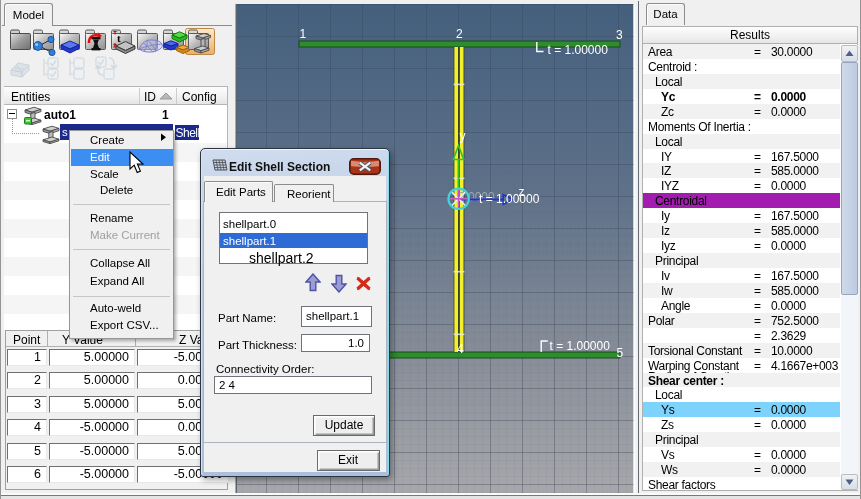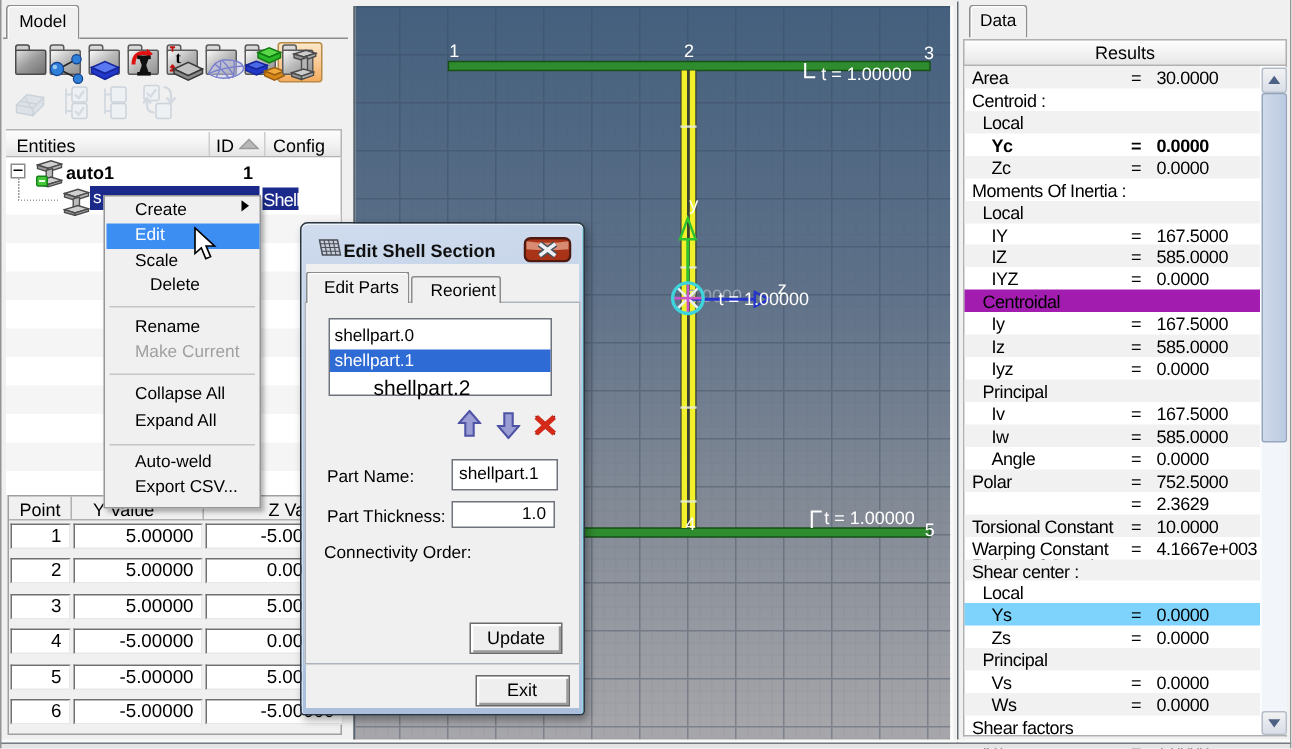--- a/index.html
+++ b/index.html
@@ -294,20 +294,21 @@
     </svg>
 <svg class="abs" style="left:155px;top:128px;" width="17" height="15" viewBox="0 0 17 15">
       <path d="M2 1.5 L8.5 5.8 L15 1.5 M2 13.5 L8.5 9.2 L15 13.5" stroke="#7a1510" stroke-width="1" fill="none"></path>
       <path d="M2.5 2 L14.5 13 M14.5 2 L2.5 13" stroke="#d42a1a" stroke-width="3.4"></path>
     </svg>
 <div class="txt" style="left:18px;top:164px;font-size:11.5px;">Part Name:</div>
 <div class="ebox" style="left:101px;top:158px;width:71px;height:21px;border-color:#6e737c;line-height:19px;padding-left:4px;">shellpart.1</div>
 <div class="txt" style="left:18px;top:191px;font-size:11.5px;">Part Thickness:</div>
 <div class="ebox" style="left:101px;top:186px;width:69px;height:18px;border-color:#6e737c;line-height:16px;padding-right:5px;text-align:right;">1.0</div>
 <div class="txt" style="left:16px;top:215px;font-size:11.5px;">Connectivity Order:</div>
+<div class="ebox" style="left:14px;top:228px;width:158px;height:18px;border-color:#6e737c;line-height:16px;padding-left:4px;">2 4</div>
 <div class="btn" style="left:113px;top:266.5px;width:62px;height:21px;line-height:19px;">Update</div>
 <div class="btn" style="left:116.5px;top:301.5px;width:63px;height:21.5px;line-height:19px;">Exit</div>
 </div>
 
 <div class="abs" style="left:637.5px;top:1px;width:1.5px;height:495px;background:#666c74;"></div>
 <div class="abs" style="left:639.5px;top:2px;width:220.5px;height:491px;background:#f0f0f0;"></div>
 <div class="tab" style="left:646px;top:3px;width:39px;height:22px;line-height:21px;">Data</div>
 <div class="abs" style="left:642px;top:26px;width:216px;height:18px;background:linear-gradient(#fdfdfd,#f1f1f1 60%,#e5e5e5);border:1px solid #b0b0b0;text-align:center;line-height:16px;font-size:12px;">Results</div>
 <div class="abs" style="left:642px;top:44px;width:216px;height:447px;background:#fff;border:1px solid #b0b0b0;border-top:none;"></div>
 <div id="results">
@@ -402,21 +403,21 @@
 <div class="rrow" style="top:342.6px;background:#f1f1f1;">
       <span style="position:absolute;left:5px;top:1px;">Torsional Constant</span>
       <span style="position:absolute;left:111px;top:1px;">=</span>
       <span style="position:absolute;left:128px;top:1px;">10.0000</span>
     </div>
 <div class="rrow" style="top:357.5px;">
       <span style="position:absolute;left:5px;top:1px;">Warping Constant</span>
       <span style="position:absolute;left:111px;top:1px;">=</span>
       <span style="position:absolute;left:128px;top:1px;">4.1667e+003</span>
     </div>
-<div class="rrow" style="top:372.5px;background:#f1f1f1;">
+<div class="rrow" style="top:372.5px;background:#f1f1f1;font-weight:bold;">
       <span style="position:absolute;left:5px;top:1px;">Shear center :</span>
     </div>
 <div class="rrow" style="top:387.4px;">
       <span style="position:absolute;left:12px;top:1px;">Local</span>
     </div>
 <div class="rrow" style="top:402.3px;background:#7dd3fc;">
       <span style="position:absolute;left:18px;top:1px;">Ys</span>
       <span style="position:absolute;left:111px;top:1px;">=</span>
       <span style="position:absolute;left:128px;top:1px;">0.0000</span>
     </div>

